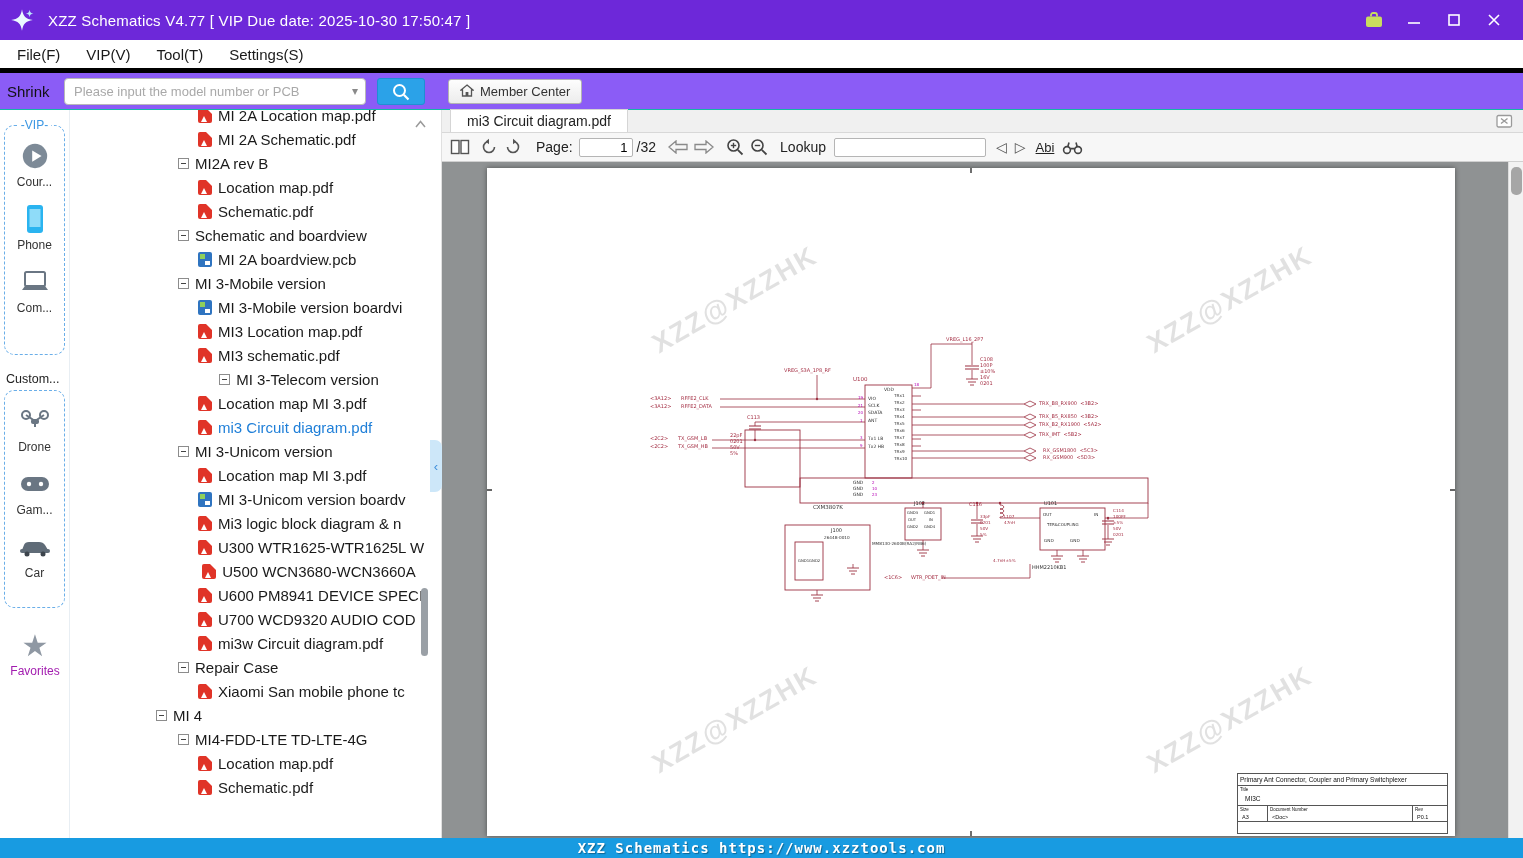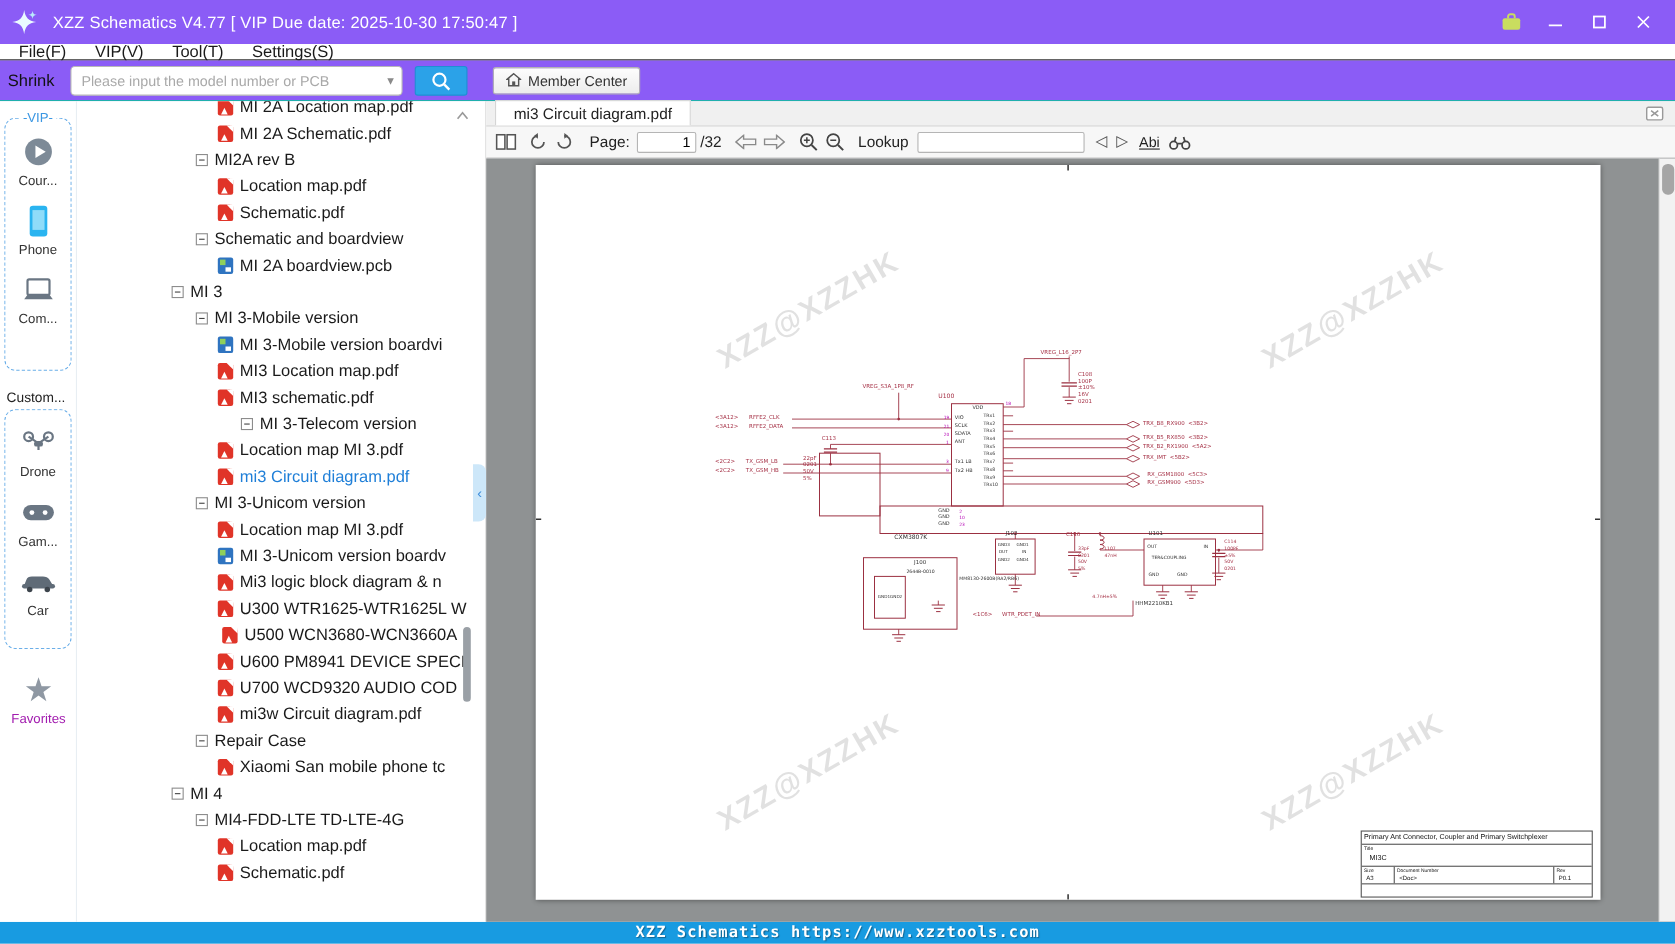--- a/index.html
+++ b/index.html
@@ -1,28 +1,28 @@
 <!DOCTYPE html>
 <html><head>
 <meta charset="utf-8">
 <style>
   * { margin:0; padding:0; box-sizing:border-box; }
   html,body { width:1523px; height:858px; overflow:hidden; }
   body { font-family:"Liberation Sans","DejaVu Sans",sans-serif; background:#fff; }
   #app { position:relative; width:1523px; height:858px; display:flex; flex-direction:column; overflow:hidden; }
 
   
-  .titlebar { height:40px; background:#8b5cf6; display:flex; align-items:center; color:#fff; flex:0 0 auto; }
+  .titlebar { height:40px; background:#6d28d9; display:flex; align-items:center; color:#fff; flex:0 0 auto; }
   .app-icon { margin-left:8px; width:28px; height:28px; display:flex; align-items:center; justify-content:center; }
   .titlebar .title { margin-left:12px; font-size:15px; letter-spacing:.2px; }
   .win-controls { margin-left:auto; display:flex; align-items:center; gap:10px; padding-right:14px; }
   .win-btn { width:30px; height:26px; display:flex; align-items:center; justify-content:center; cursor:default; }
 
   
-  .menubar { height:15px; background:#fff; border-bottom:1px solid #000000; display:flex; align-items:center; flex:0 0 auto; }
+  .menubar { height:33px; background:#fff; border-bottom:5px solid #000000; display:flex; align-items:center; flex:0 0 auto; }
   .menu-item { padding:0 13px; font-size:15px; color:#1a1a1a; line-height:33px; }
   .menu-item:first-child { margin-left:4px; }
 
   
   .toolbar { height:37px; background:#8b5cf6; border-bottom:1px solid #14b8a6; display:flex; align-items:center; flex:0 0 auto; position:relative; }
   .shrink { margin-left:7px; font-size:15px; color:#111; }
   .search-combo { position:absolute; left:64px; top:5px; width:302px; height:27px; border:1px solid #b8b8b8; border-radius:4px; background:#fff; display:flex; align-items:center; }
   .search-combo input { flex:1; border:none; outline:none; font-size:13px; color:#333; padding:0 22px 0 9px; background:transparent; font-family:inherit; }
   .search-combo input::placeholder { color:#a9a9a9; }
   .combo-chevron { position:absolute; right:7px; top:5px; color:#8a8a8a; font-size:12px; font-family:"DejaVu Sans",sans-serif; }
@@ -276,24 +276,20 @@
             <span class="fi pdf"></span>
             <span class="tree-label">Schematic.pdf</span>
           </div>
           <div class="tree-row" style="padding-left: 108px;">
             <span class="tbox"></span>
             <span class="tree-label">Schematic and boardview</span>
           </div>
           <div class="tree-row" style="padding-left: 128px;">
             <span class="fi pcb"></span>
             <span class="tree-label">MI 2A boardview.pcb</span>
-          </div>
-          <div class="tree-row" style="padding-left: 86px;">
-            <span class="tbox"></span>
-            <span class="tree-label">MI 3</span>
           </div>
           <div class="tree-row" style="padding-left: 108px;">
             <span class="tbox"></span>
             <span class="tree-label">MI 3-Mobile version</span>
           </div>
           <div class="tree-row" style="padding-left: 128px;">
             <span class="fi pcb"></span>
             <span class="tree-label">MI 3-Mobile version boardvi</span>
           </div>
           <div class="tree-row" style="padding-left: 128px;">

